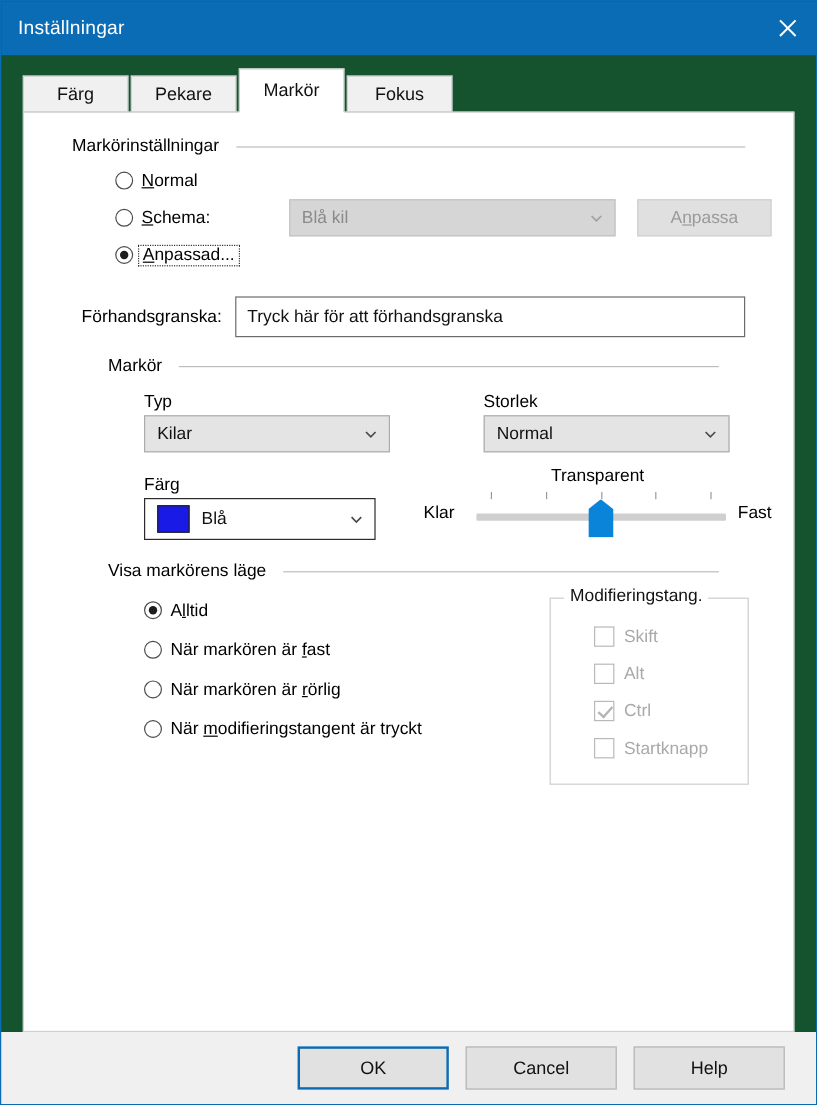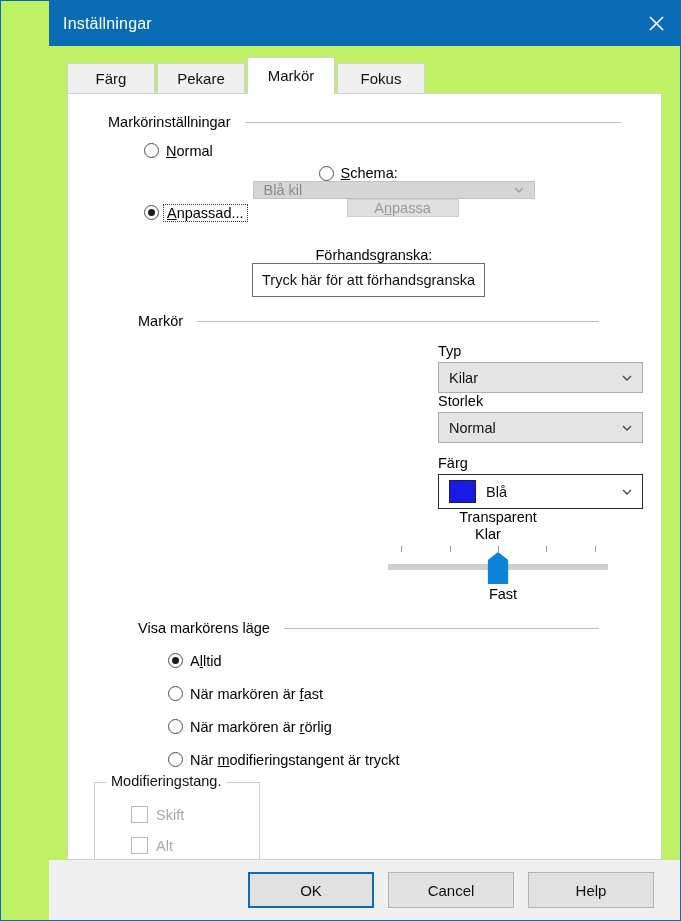--- a/index.html
+++ b/index.html
@@ -14,24 +14,23 @@
     font-size: 14.5px;
     color: #000;
     overflow: hidden;
   }
   .window {
     position: relative;
     width: 681px;
     height: 921px;
     box-sizing: border-box;
     border: 1px solid #0a6cb4;
-    background: #bef264;
+    background: #14532d;
     display: flex;
     flex-direction: column;
-    padding-left: 48px;
   }
   
   .titlebar {
     height: 45px;
     min-height: 45px;
     background: #0a6cb4;
     display: flex;
     align-items: center;
     justify-content: space-between;
     padding: 0 0 0 14px;
@@ -284,21 +283,21 @@
     justify-content: flex-end;
     gap: 14px;
     padding: 0 26px 0 0;
     background: #f0f0f0;
   }
   .footer .btn { min-width: 126px; height: 36px; font-size: 15px; }
   .footer .btn.default {
     border: 2px solid #0a6cb4;
   }
   
-  .row { display: flex; align-items: center; flex-direction: column; }
+  .row { display: flex; align-items: center; }
   .col-label { font-size: 14.5px; margin-bottom: 3px; }
   .swatch {
     width: 25px; height: 21px;
     background: #1a1ae6;
     border: 1px solid #222;
     margin-right: 10px;
     flex: 0 0 auto;
   }
 </style>
 </head>

